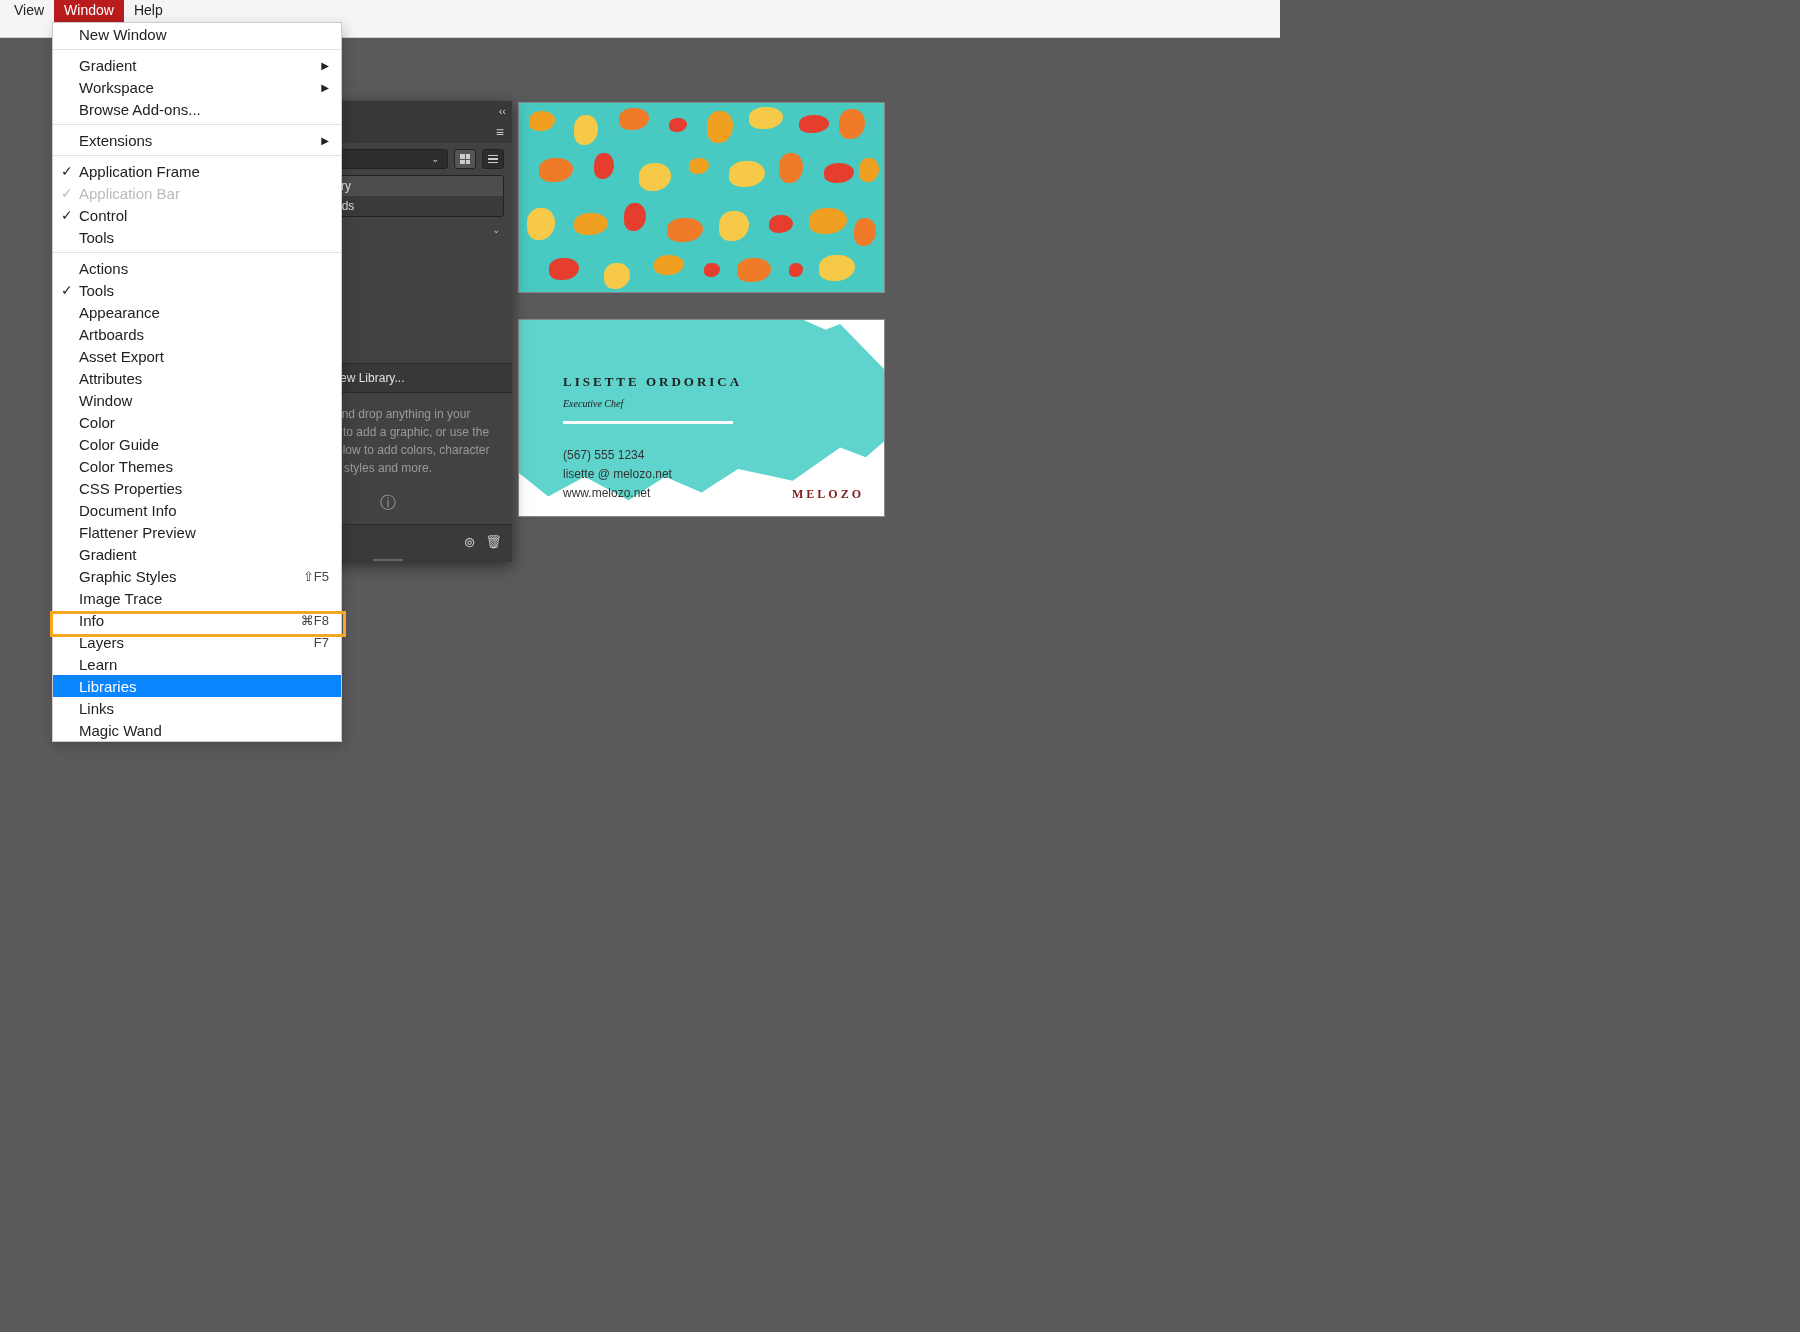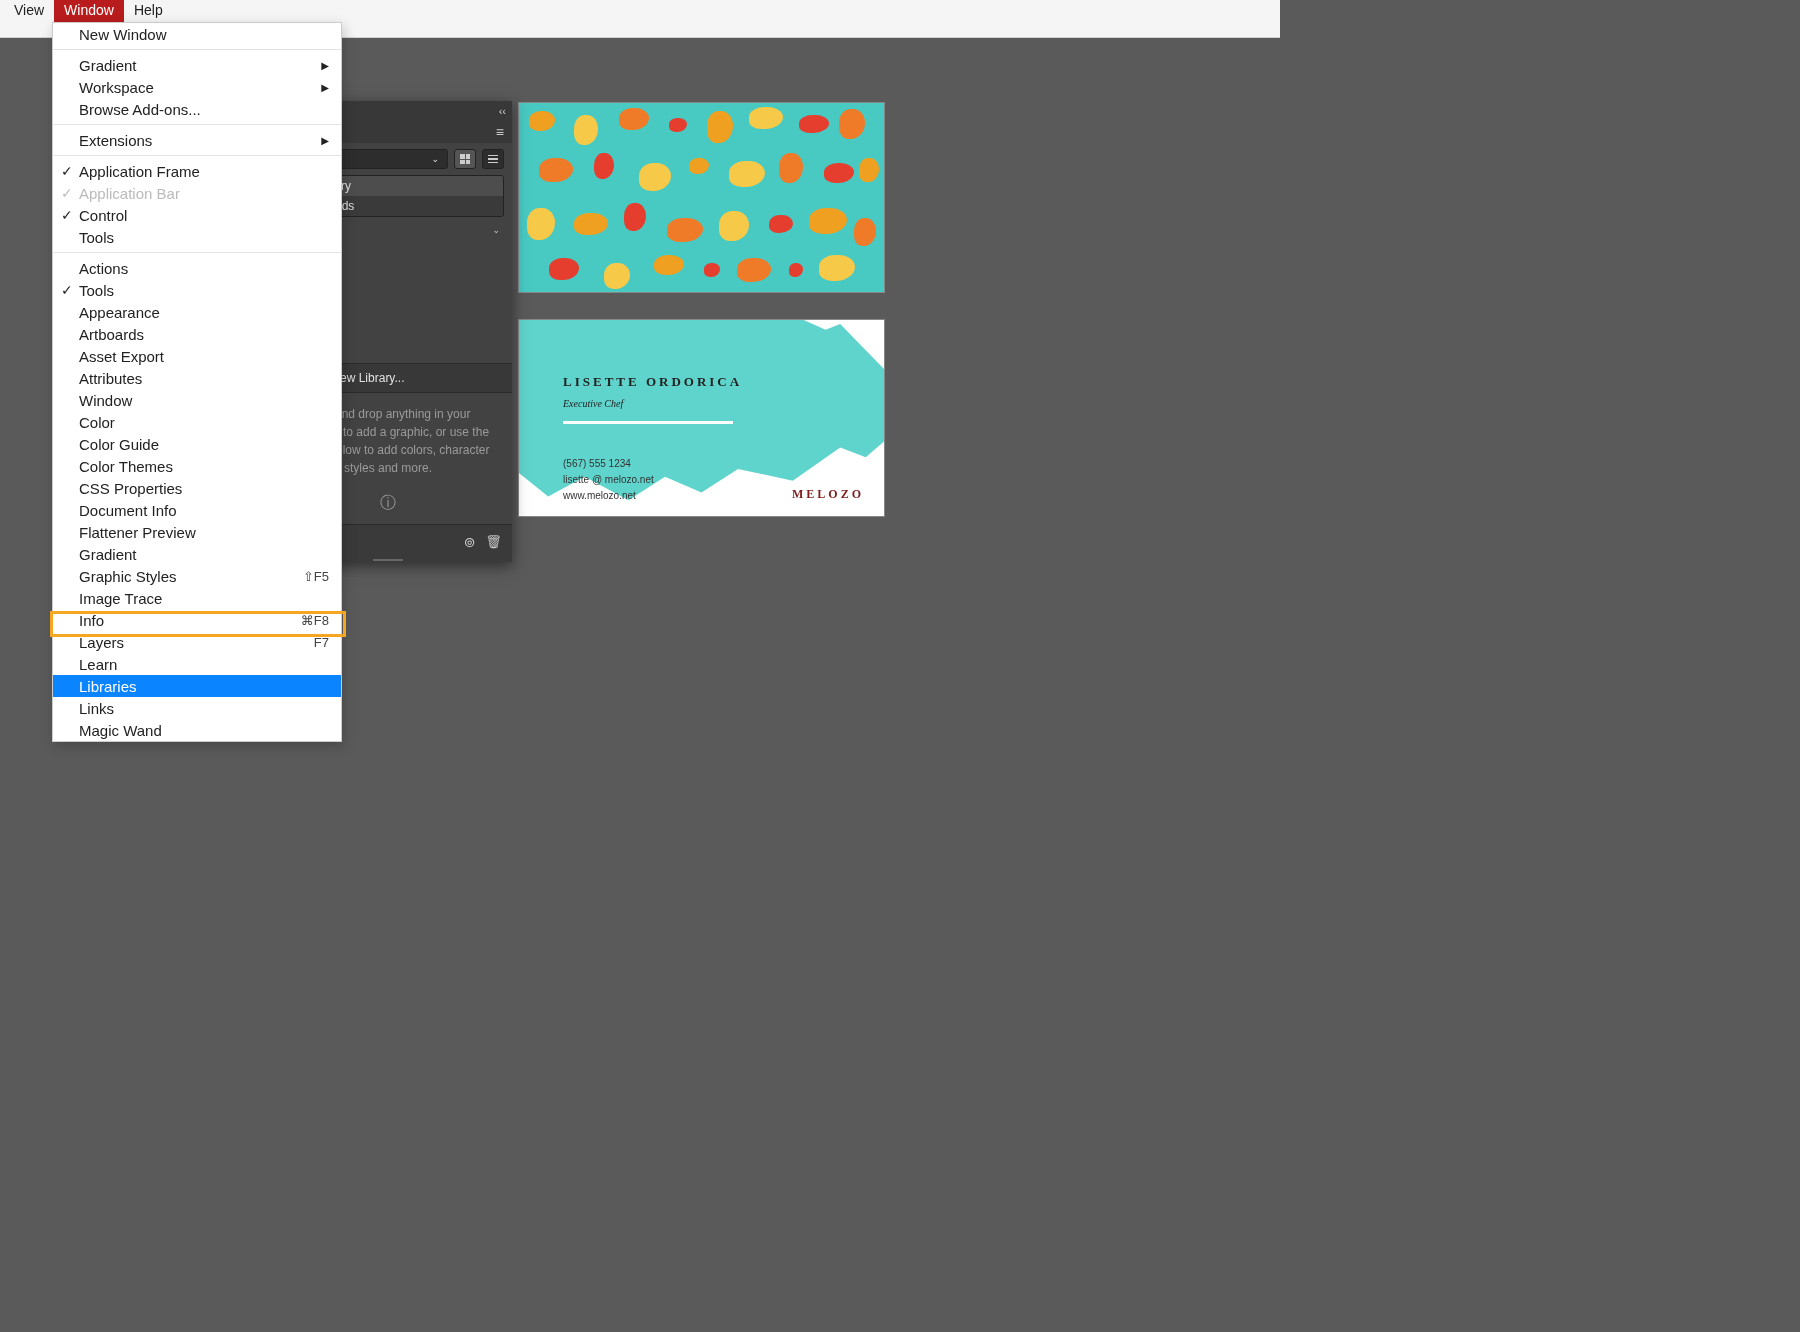--- a/index.html
+++ b/index.html
@@ -61,21 +61,21 @@
 
 
 .artboard1 { position: absolute; left: 518px; top: 102px; width: 367px; height: 191px; background: #48c9c2; border: 1px solid #888; overflow: hidden; }
 .pepper { position: absolute; border-radius: 50% 50% 60% 40%; }
 .artboard2 { position: absolute; left: 518px; top: 319px; width: 367px; height: 198px; background: #fff; border: 1px solid #888; overflow: hidden; }
 .teal-shape { position: absolute; left: 0; top: 0; width: 100%; height: 100%; background: #5fd4cc; clip-path: polygon(0 0, 78% 0, 84% 5%, 88% 2%, 100% 25%, 100% 62%, 95% 70%, 88% 65%, 75% 82%, 60% 76%, 50% 88%, 40% 80%, 30% 92%, 18% 80%, 8% 90%, 0 78%); }
 .card-content { position: absolute; left: 44px; top: 30px; color: #222; }
 .card-name { font-size: 13px; font-weight: bold; letter-spacing: 3px; font-family: Georgia, serif; margin-top: 24px; }
 .card-title { font-size: 10px; font-style: italic; margin-top: 8px; font-family: Liberation Serif, serif; }
 .card-line { width: 170px; height: 3px; background: #fff; margin-top: 12px; }
-.card-contact { font-size: 10px; margin-top: 32px; line-height: 1.6; color: #333; }
+.card-contact { font-size: 12px; margin-top: 22px; line-height: 1.6; color: #333; }
 .card-brand { position: absolute; right: 20px; bottom: 14px; font-size: 12px; font-weight: bold; letter-spacing: 3px; color: #7f1d1d; font-family: Georgia, serif; }
 </style>
 </head>
 <body>
 
 <div class="menubar">
   <div class="menubar-item">View</div>
   <div class="menubar-item active">Window</div>
   <div class="menubar-item">Help</div>
 </div>

